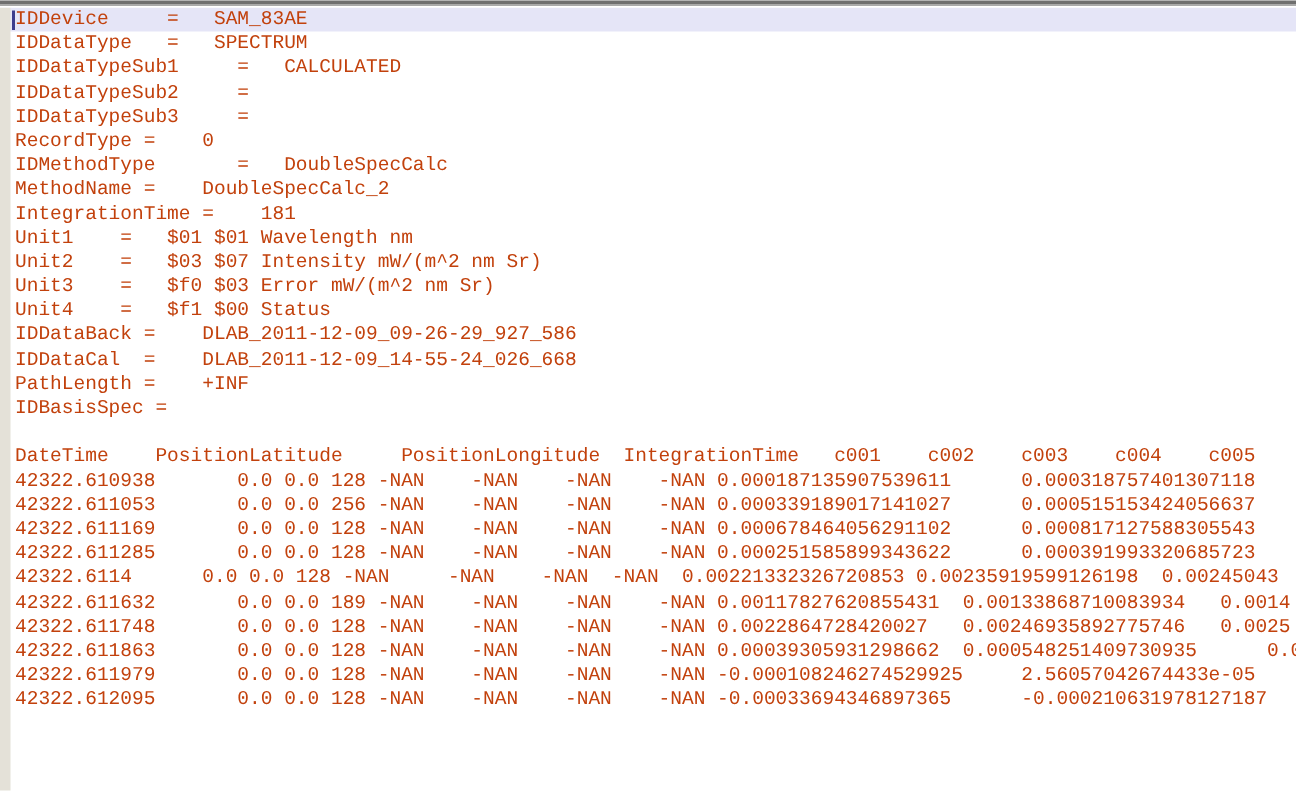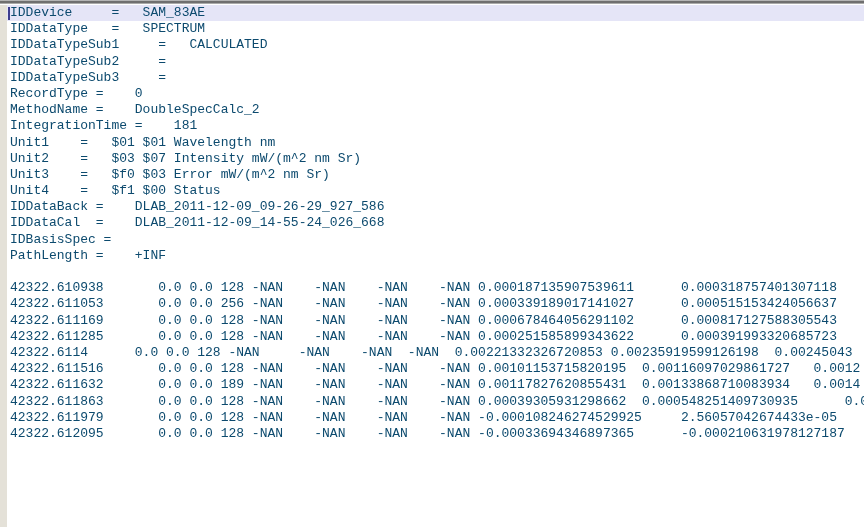--- a/index.html
+++ b/index.html
@@ -24,21 +24,21 @@
       #a9a9a9 3px, #a9a9a9 4px,
       #ffffff 4px, #ffffff 5px);
     z-index: 10;
   }
   #text-area {
     position: absolute;
     top: 5px; left: 0; right: 0;
     height: 522px;
     font-size: 13px;
     line-height: 16.2px;
-    color: #0c4a6e;
+    color: #c2410c;
     z-index: 1;
   }
   .line {
     height: 16.2px;
     white-space: pre;
     padding-left: 10px;
     overflow: hidden;
   }
   .line.selected {
     background: #e5e5f7;
@@ -64,34 +64,36 @@
 <div class="topbar"></div>
 <div id="gutter"></div>
 <div id="caret"></div>
 <div id="text-area">
     <div class="line selected">IDDevice     =   SAM_83AE</div>
     <div class="line">IDDataType   =   SPECTRUM</div>
     <div class="line">IDDataTypeSub1     =   CALCULATED</div>
     <div class="line">IDDataTypeSub2     =</div>
     <div class="line">IDDataTypeSub3     =</div>
     <div class="line">RecordType =    0</div>
+    <div class="line">IDMethodType       =   DoubleSpecCalc</div>
     <div class="line">MethodName =    DoubleSpecCalc_2</div>
     <div class="line">IntegrationTime =    181</div>
     <div class="line">Unit1    =   $01 $01 Wavelength nm</div>
     <div class="line">Unit2    =   $03 $07 Intensity mW/(m^2 nm Sr)</div>
     <div class="line">Unit3    =   $f0 $03 Error mW/(m^2 nm Sr)</div>
     <div class="line">Unit4    =   $f1 $00 Status</div>
     <div class="line">IDDataBack =    DLAB_2011-12-09_09-26-29_927_586</div>
     <div class="line">IDDataCal  =    DLAB_2011-12-09_14-55-24_026_668</div>
+    <div class="line">PathLength =    +INF</div>
     <div class="line">IDBasisSpec =</div>
-    <div class="line">PathLength =    +INF</div>
     <div class="line"></div>
+    <div class="line">DateTime    PositionLatitude     PositionLongitude  IntegrationTime   c001    c002    c003    c004    c005</div>
     <div class="line">42322.610938       0.0 0.0 128 -NAN    -NAN    -NAN    -NAN 0.000187135907539611      0.000318757401307118</div>
     <div class="line">42322.611053       0.0 0.0 256 -NAN    -NAN    -NAN    -NAN 0.000339189017141027      0.000515153424056637</div>
     <div class="line">42322.611169       0.0 0.0 128 -NAN    -NAN    -NAN    -NAN 0.000678464056291102      0.000817127588305543</div>
     <div class="line">42322.611285       0.0 0.0 128 -NAN    -NAN    -NAN    -NAN 0.000251585899343622      0.000391993320685723</div>
     <div class="line">42322.6114      0.0 0.0 128 -NAN     -NAN    -NAN  -NAN  0.00221332326720853 0.00235919599126198  0.00245043</div>
-    <div class="line">42322.611516       0.0 0.0 128 -NAN    -NAN    -NAN    -NAN 0.00101153715820195  0.00116097029861727   0.0012</div>
     <div class="line">42322.611632       0.0 0.0 189 -NAN    -NAN    -NAN    -NAN 0.00117827620855431  0.00133868710083934   0.0014</div>
+    <div class="line">42322.611748       0.0 0.0 128 -NAN    -NAN    -NAN    -NAN 0.0022864728420027   0.00246935892775746   0.0025</div>
     <div class="line">42322.611863       0.0 0.0 128 -NAN    -NAN    -NAN    -NAN 0.00039305931298662  0.000548251409730935      0.0</div>
     <div class="line">42322.611979       0.0 0.0 128 -NAN    -NAN    -NAN    -NAN -0.000108246274529925     2.56057042674433e-05</div>
     <div class="line">42322.612095       0.0 0.0 128 -NAN    -NAN    -NAN    -NAN -0.00033694346897365      -0.000210631978127187</div>
   </div>
 
 </body></html>

